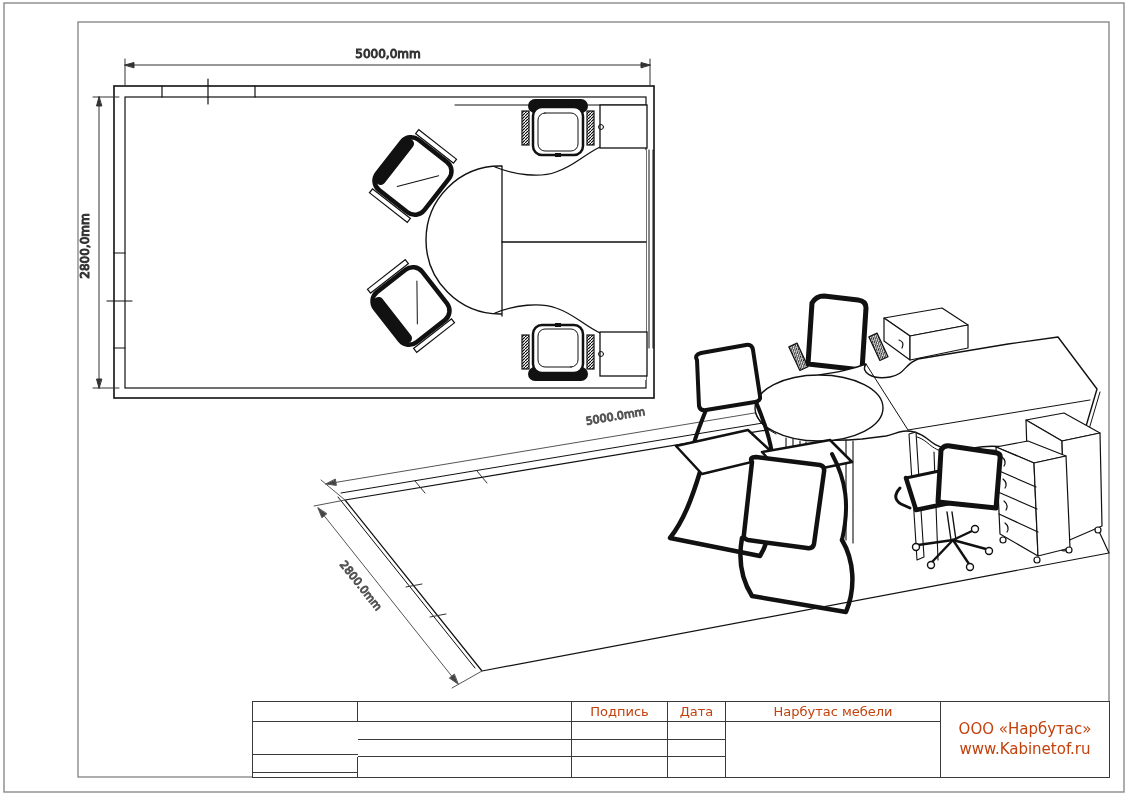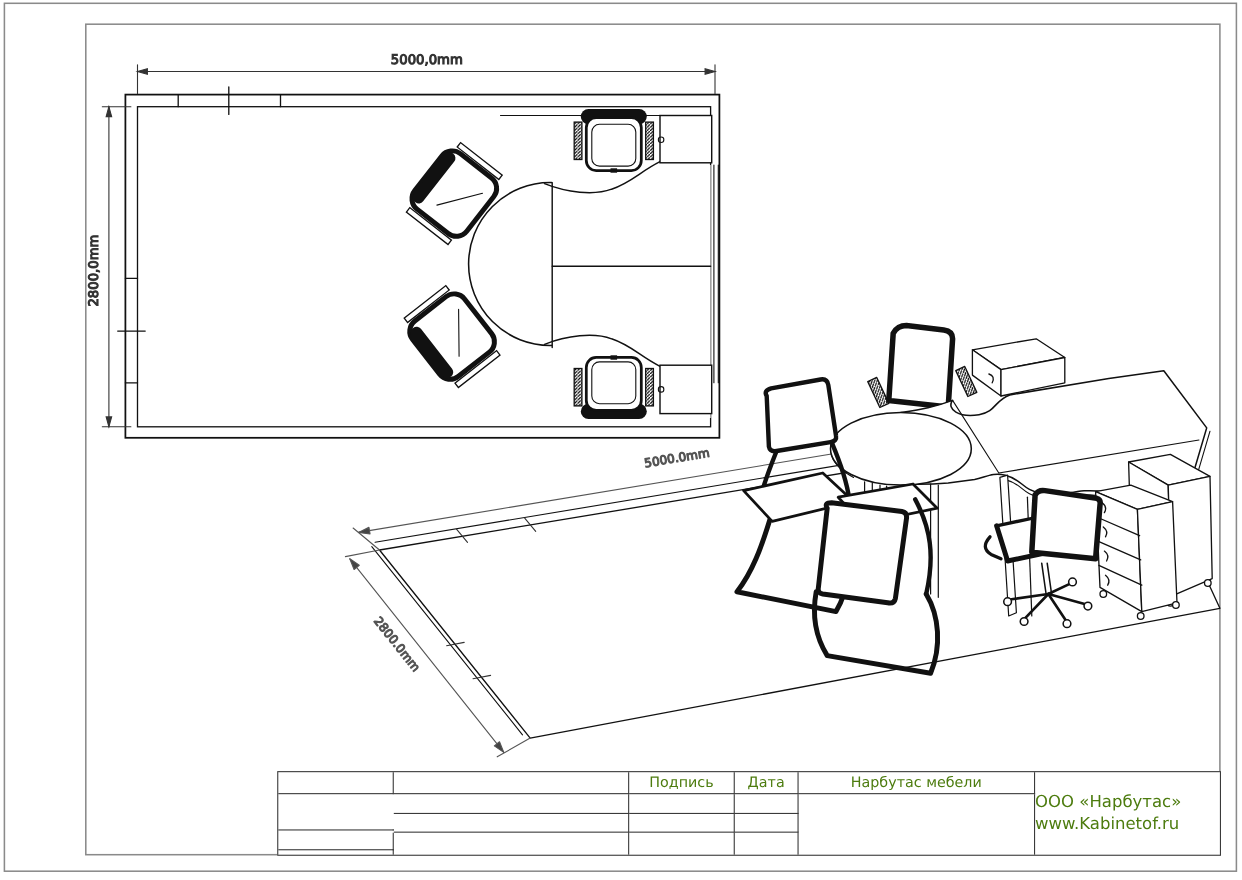--- a/index.html
+++ b/index.html
@@ -9,30 +9,30 @@
   svg text{font-family:"DejaVu Sans", sans-serif;fill:#2b2b2b;}
   .dim-label{font-size:12px;}
   .dim-label-iso{font-size:11px;fill:#444;}
 
   
   .title-block{
     position:absolute;left:252px;top:701px;width:858px;height:77px;
     border:1.5px solid #3a3a3a;box-sizing:border-box;background:#fff;
     display:grid;grid-template-columns:105px 214px 96px 58px 215px auto;
     grid-template-rows:20px 18px 17px auto;
-    font-size:13px;color:#4d7c0f;
+    font-size:13px;color:#c2410c;
   }
   .tb-cell{border-right:1px solid #3a3a3a;border-bottom:1px solid #3a3a3a;
     display:flex;align-items:center;box-sizing:border-box;overflow:hidden;white-space:nowrap;}
   .tb-cell.center{justify-content:center;}
   .tb-cell.label{padding-left:5px;margin-top:32px;}
   .tb-cell.no-bottom{border-bottom:none;}
   .tb-cell.no-right{border-right:none;}
   .tb-company{grid-column:6;grid-row:1/5;display:flex;flex-direction:column;
-    align-items:flex-start;justify-content:center;font-size:15px;line-height:1.3;
+    align-items:center;justify-content:center;font-size:15px;line-height:1.3;
     border:none;}
   .tb-project-body{grid-column:5;grid-row:2/5;border-right:1px solid #3a3a3a;border-bottom:none;}
 </style>
 </head>
 <body>
 
 <div id="stage">
 
 <svg width="1129" height="800" viewBox="0 0 1129 800">
   <defs>

